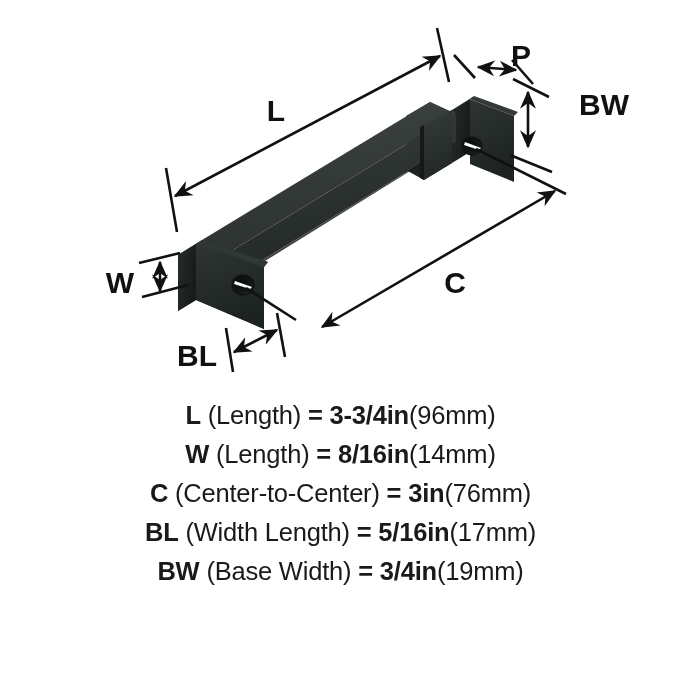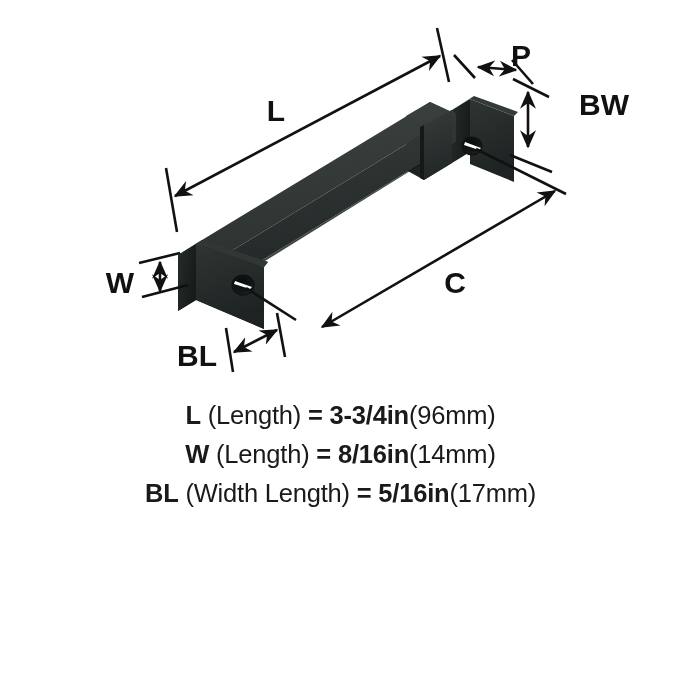--- a/index.html
+++ b/index.html
@@ -207,23 +207,35 @@
     </div>
 
     <div class="spec-line">
       <span class="abbr">W</span>
       <span class="name">(Length)</span>
       <span class="eq">=</span>
       <span class="val">8/16in</span><span class="mm">(14mm)</span>
     </div>
 
 
+    <div class="spec-line">
+      <span class="abbr">C</span>
+      <span class="name">(Center-to-Center)</span>
+      <span class="eq">=</span>
+      <span class="val">3in</span><span class="mm">(76mm)</span>
+    </div>
 
     <div class="spec-line">
       <span class="abbr">BL</span>
       <span class="name">(Width Length)</span>
       <span class="eq">=</span>
       <span class="val">5/16in</span><span class="mm">(17mm)</span>
     </div>
 
+    <div class="spec-line">
+      <span class="abbr">BW</span>
+      <span class="name">(Base Width)</span>
+      <span class="eq">=</span>
+      <span class="val">3/4in</span><span class="mm">(19mm)</span>
+    </div>
 
   </div>
 </div>
 
 </body></html>

